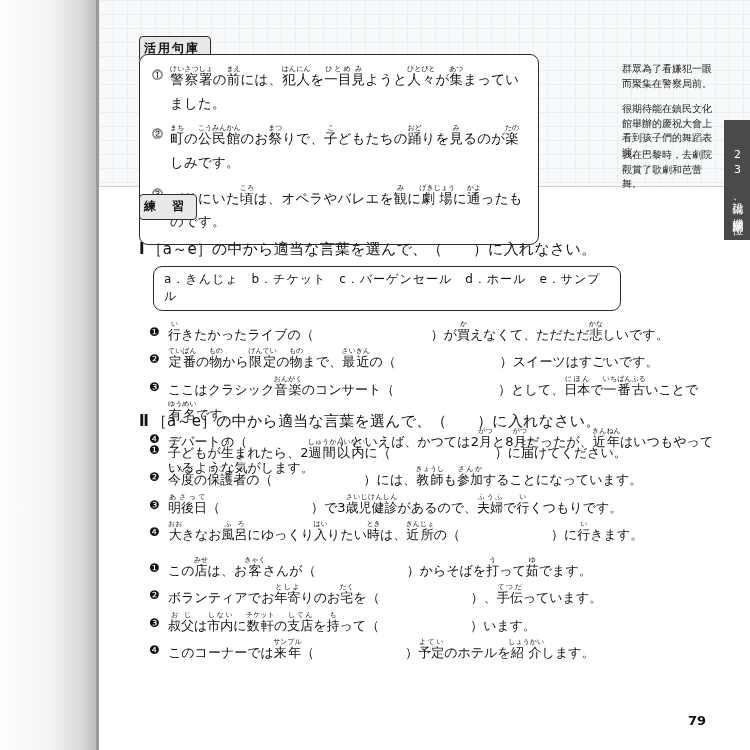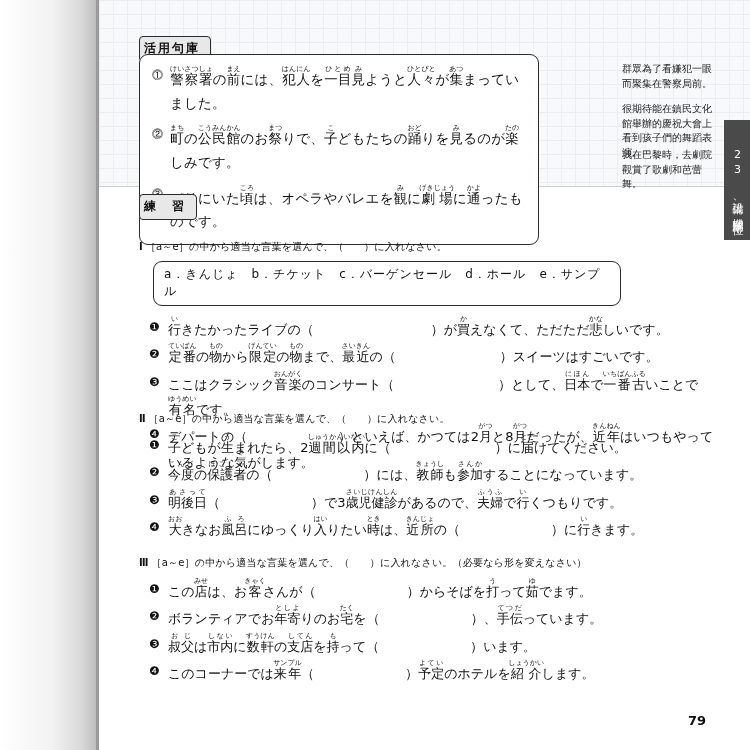--- a/index.html
+++ b/index.html
@@ -103,21 +103,21 @@
     right: 38px;
     width: 90px;
     font-size: 10px;
     line-height: 1.45;
     color: #222;
   }
 
   
   .ex-section { position: absolute; left: 40px; width: 580px; }
   .q-head {
-    font-size: 10px; color: #111; margin-bottom: 7px; letter-spacing: 0.2px;
+    font-size: 15px; color: #111; margin-bottom: 7px; letter-spacing: 0.2px;
   }
   .q-head .rnum { font-weight: bold; margin-right: 3px; letter-spacing: 0; }
   .choice-box {
     border: 1.4px solid #2b2b2b;
     border-radius: 9px;
     padding: 4px 10px 5px 10px;
     font-size: 12px;
     letter-spacing: 1px;
     margin: 0 0 9px 14px;
     width: 468px;
@@ -220,34 +220,31 @@
           <span class="bullet">❸</span>
           <span class="body"><ruby>明後日<rt>あさって</rt></ruby>（　　　　　　　）で3<ruby>歳児健診<rt>さいじけんしん</rt></ruby>があるので、<ruby>夫婦<rt>ふうふ</rt></ruby>で<ruby>行<rt>い</rt></ruby>くつもりです。</span>
         </div>
       <div class="item">
           <span class="bullet">❹</span>
           <span class="body"><ruby>大<rt>おお</rt></ruby>きなお<ruby>風呂<rt>ふろ</rt></ruby>にゆっくり<ruby>入<rt>はい</rt></ruby>りたい<ruby>時<rt>とき</rt></ruby>は、<ruby>近所<rt>きんじょ</rt></ruby>の（　　　　　　　）に<ruby>行<rt>い</rt></ruby>きます。</span>
         </div>
     </div>
 
     <div class="ex-section" style="top:556px;">
-      <div class="q-head">
-        <span class="rnum">Ⅲ</span><span>［a～e］の中から適当な言葉を選んで、（　　）に入れなさい。（必要なら形を変えなさい）</span>
-      </div>
       <div class="item">
           <span class="bullet">❶</span>
           <span class="body">この<ruby>店<rt>みせ</rt></ruby>は、お<ruby>客<rt>きゃく</rt></ruby>さんが（　　　　　　　）からそばを<ruby>打<rt>う</rt></ruby>って<ruby>茹<rt>ゆ</rt></ruby>でます。</span>
         </div>
       <div class="item">
           <span class="bullet">❷</span>
           <span class="body">ボランティアでお<ruby>年寄<rt>としよ</rt></ruby>りのお<ruby>宅<rt>たく</rt></ruby>を（　　　　　　　）、<ruby>手伝<rt>てつだ</rt></ruby>っています。</span>
         </div>
       <div class="item">
           <span class="bullet">❸</span>
-          <span class="body"><ruby>叔父<rt>おじ</rt></ruby>は<ruby>市内<rt>しない</rt></ruby>に<ruby>数軒<rt>すうけん</rt></ruby>の<ruby>支店<rt>してん</rt></ruby>を<ruby>持<rt>も</rt></ruby>って（　　　　　　　）います。</span>
+          <span class="body"><ruby>叔父<rt>おじ</rt></ruby>は<ruby>市内<rt>しない</rt></ruby>に<ruby>数軒<rt>チケット</rt></ruby>の<ruby>支店<rt>してん</rt></ruby>を<ruby>持<rt>も</rt></ruby>って（　　　　　　　）います。</span>
         </div>
       <div class="item">
           <span class="bullet">❹</span>
           <span class="body">このコーナーでは<ruby>来年<rt>サンプル</rt></ruby>（　　　　　　　）<ruby>予定<rt>よてい</rt></ruby>のホテルを<ruby>紹介<rt>しょうかい</rt></ruby>します。</span>
         </div>
     </div>
 
     <div class="page-num">79</div>
 
   </div>

